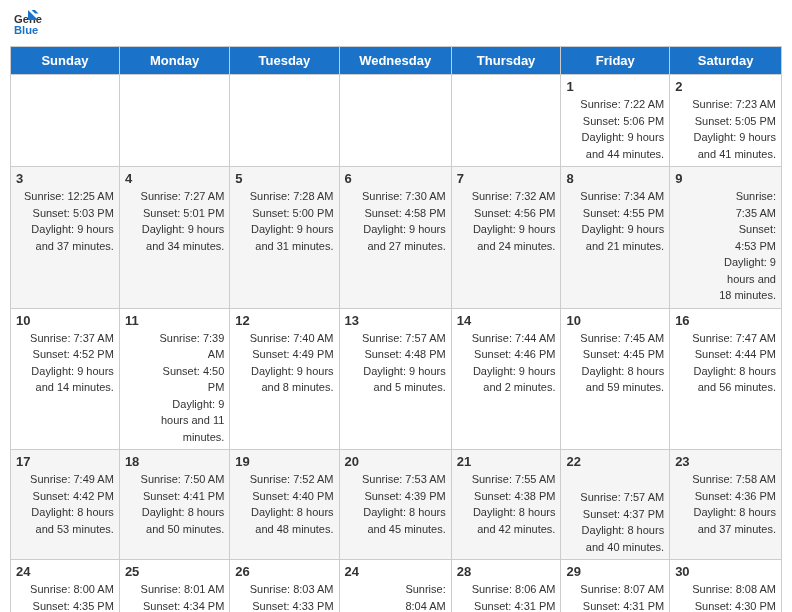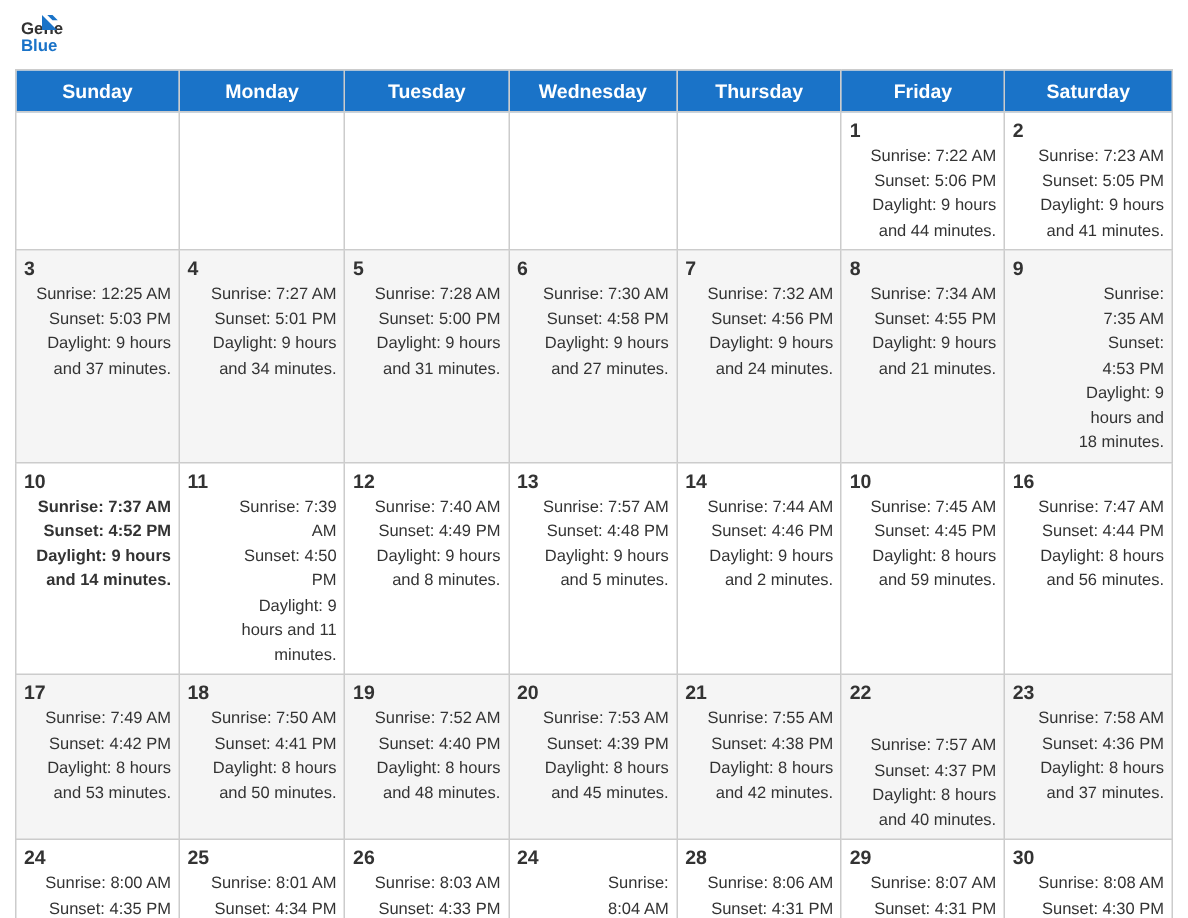--- a/index.html
+++ b/index.html
@@ -175,21 +175,21 @@
         <td>
           <span class="day-number">9</span>
           <div class="day-info" style="white-space: pre-line; margin-left: 43px;">Sunrise: 7:35 AM
 Sunset: 4:53 PM
 Daylight: 9 hours and 18 minutes.</div>
         </td>
       </tr>
       <tr>
         <td>
           <span class="day-number">10</span>
-          <div class="day-info" style="white-space: pre-line; font-weight: bold;">Sunrise: 7:37 AM
+          <div class="day-info" style="white-space: pre-line;">Sunrise: 7:37 AM
 Sunset: 4:52 PM
 Daylight: 9 hours and 14 minutes.</div>
         </td>
         <td>
           <span class="day-number">11</span>
           <div class="day-info" style="white-space: pre-line; margin-left: 24px;">Sunrise: 7:39 AM
 Sunset: 4:50 PM
 Daylight: 9 hours and 11 minutes.</div>
         </td>
         <td>

